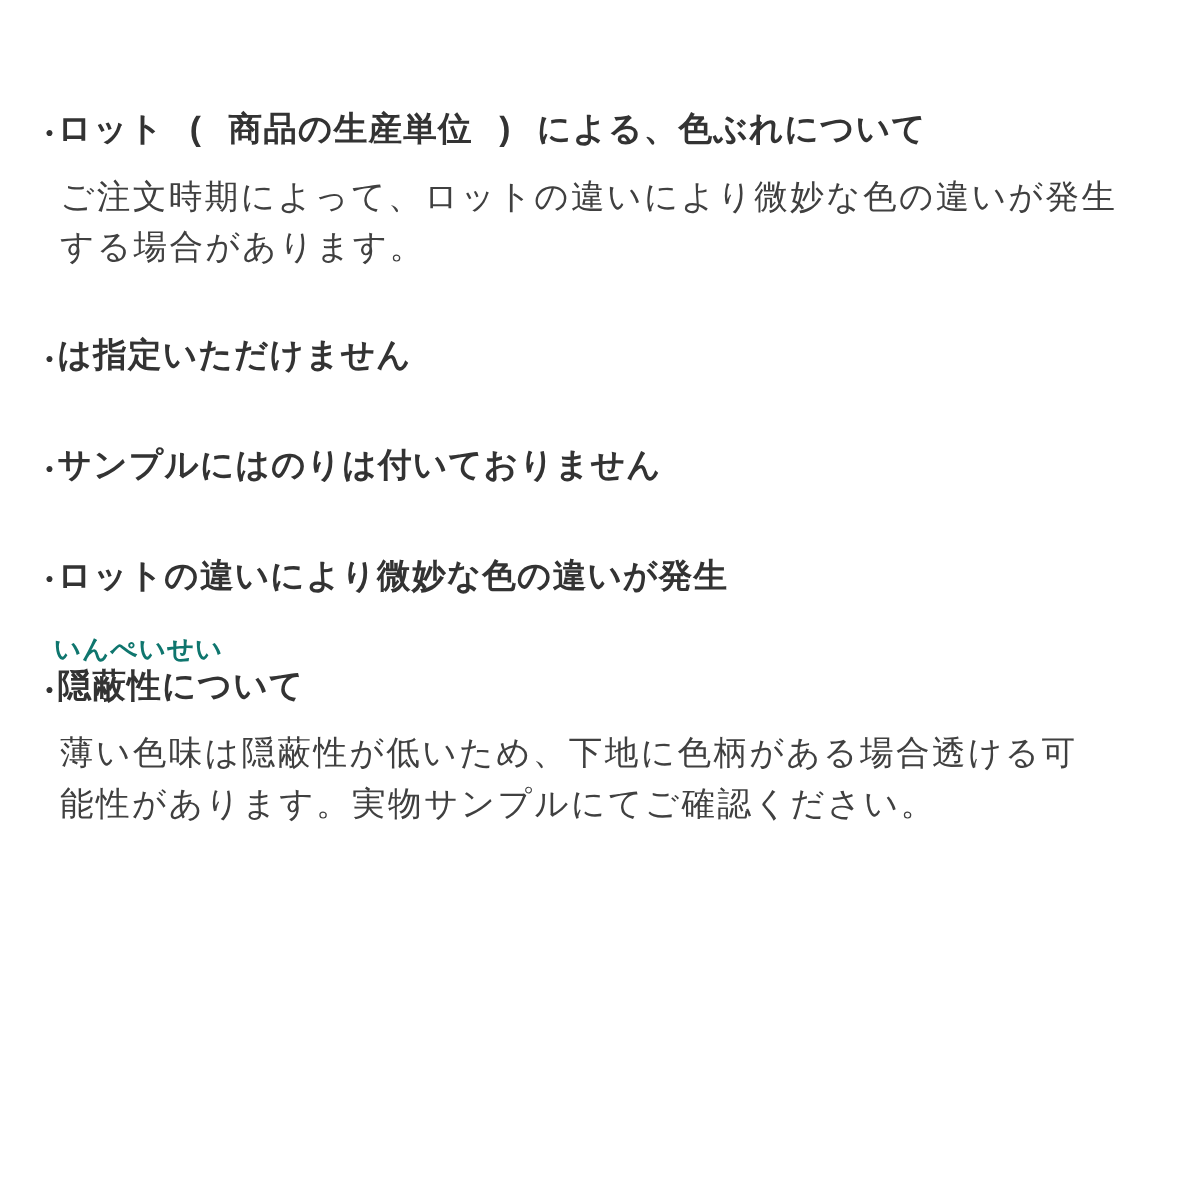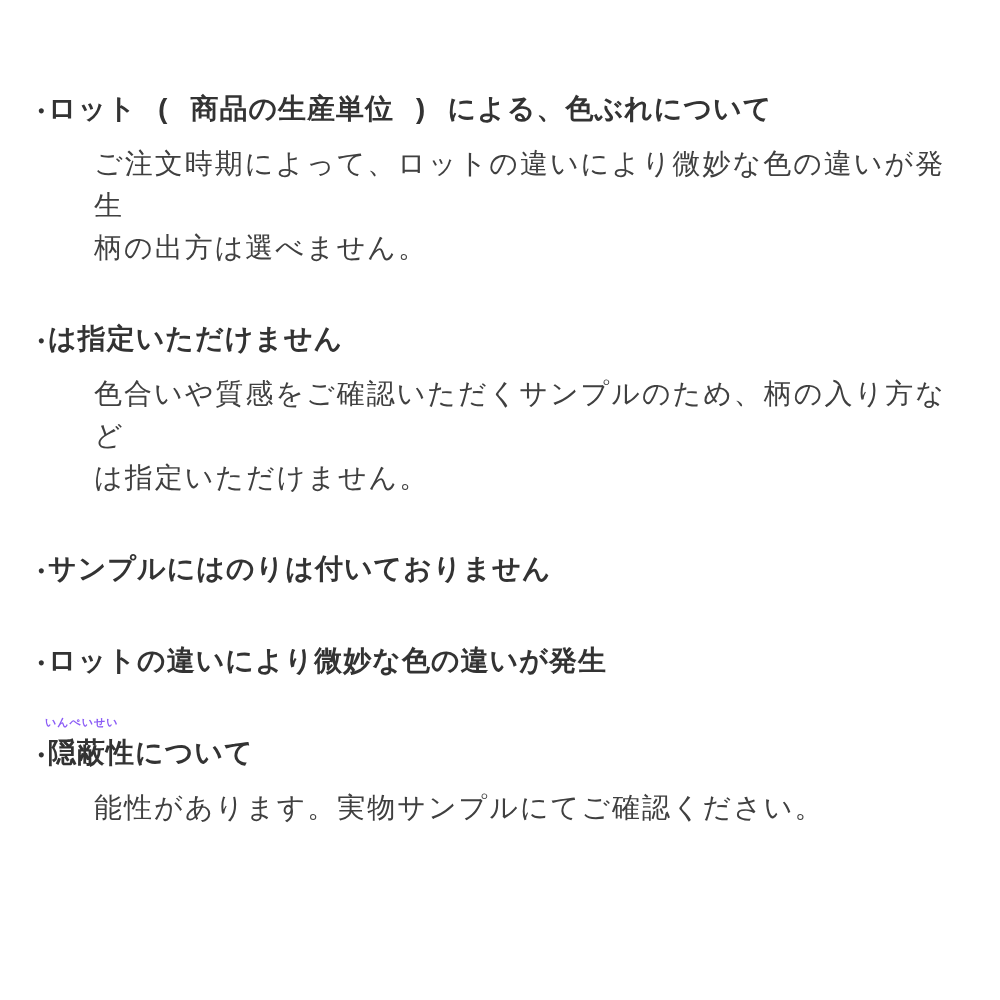--- a/index.html
+++ b/index.html
@@ -40,67 +40,63 @@
 
   .body {
     margin-left: 22px;
     margin-top: 12px;
     font-size: 28px;
     color: #404040;
     letter-spacing: 2px;
     line-height: 42px;
   }
 
-  .body .line { display: block; margin-left: 44px; }
+  .body .line { display: block; }
 
   
   .notice-last { margin-top: 16px; }
 
   .ruby {
     position: relative;
     display: inline-block;
   }
 
   .furigana {
     position: absolute;
     top: -21px;
     left: -3px;
-    font-size: 11px;
+    font-size: 22px;
     font-weight: bold;
     letter-spacing: 1px;
     line-height: 18px;
-    color: #8b5cf6;
+    color: #0f766e;
     white-space: nowrap;
   }
 </style>
 </head>
 <body>
 
 <div class="page">
 
   <section class="notice">
     <h2 class="heading">
       <span class="bullet">・</span>
       <span class="heading-text">ロット ( 商品の生産単位 ) による、色ぶれについて</span>
     </h2>
     <p class="body">
       <span class="line">ご注文時期によって、ロットの違いにより微妙な色の違いが発生</span>
-      <span class="line">柄の出方は選べません。</span>
+      <span class="line">する場合があります。</span>
     </p>
   </section>
 
   <section class="notice">
     <h2 class="heading">
       <span class="bullet">・</span>
       <span class="heading-text">は指定いただけません</span>
     </h2>
-    <p class="body">
-      <span class="line">色合いや質感をご確認いただくサンプルのため、柄の入り方など</span>
-      <span class="line">は指定いただけません。</span>
-    </p>
   </section>
 
   <section class="notice">
     <h2 class="heading">
       <span class="bullet">・</span>
       <span class="heading-text">サンプルにはのりは付いておりません</span>
     </h2>
   </section>
 
   <section class="notice">
@@ -109,17 +105,18 @@
       <span class="heading-text">ロットの違いにより微妙な色の違いが発生</span>
     </h2>
   </section>
 
   <section class="notice notice-last">
     <h2 class="heading">
       <span class="bullet">・</span>
       <span class="heading-text"><span class="ruby"><span class="furigana">いんぺいせい</span><span>隠蔽性</span></span><span>について</span></span>
     </h2>
     <p class="body">
+      <span class="line">薄い色味は隠蔽性が低いため、下地に色柄がある場合透ける可</span>
       <span class="line">能性があります。実物サンプルにてご確認ください。</span>
     </p>
   </section>
 
 </div>
 
 </body></html>

